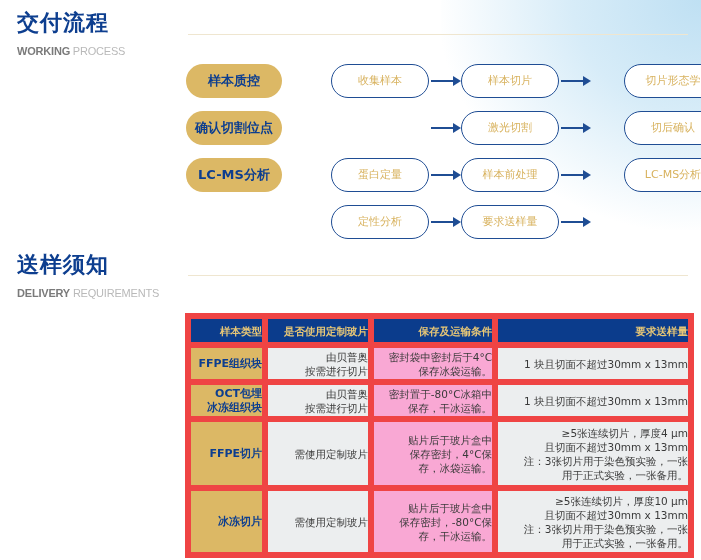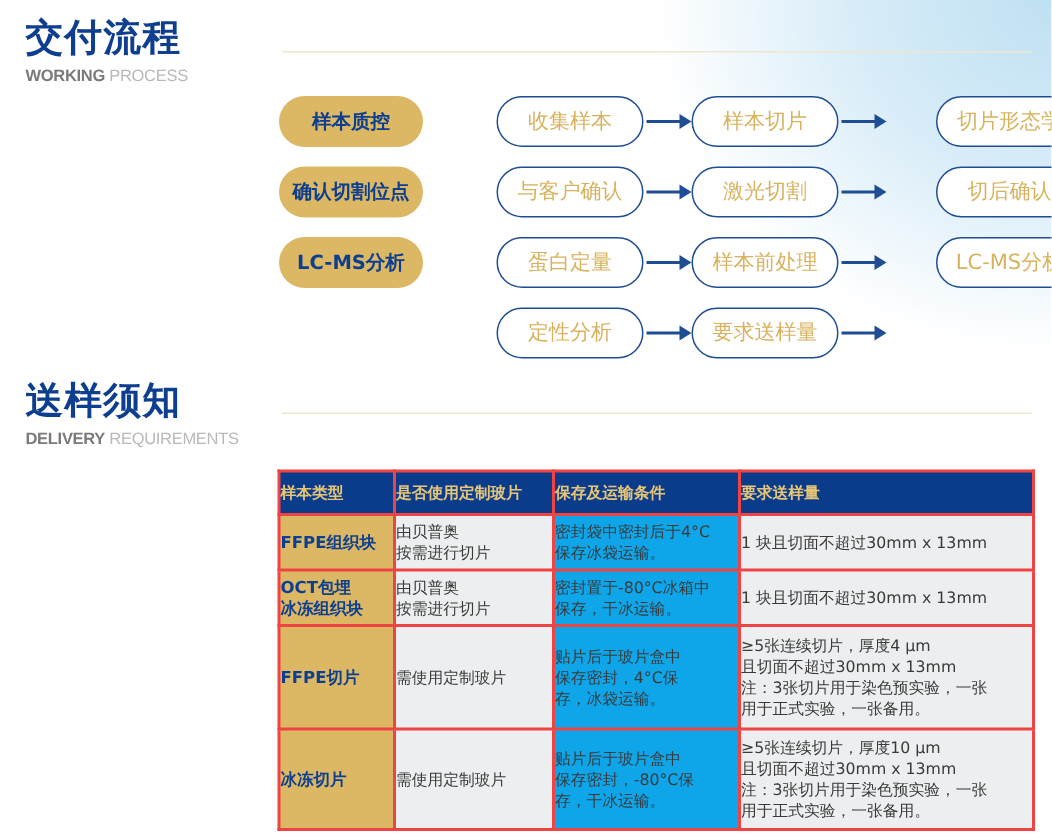--- a/index.html
+++ b/index.html
@@ -9,21 +9,21 @@
     font-family: "DejaVu Sans", "Liberation Sans", sans-serif;
     background: #ffffff;
   }
   .bg-glow {
     position: absolute; right: 0; top: 0; width: 260px; height: 230px;
     background: radial-gradient(ellipse at 100% 0%, #bfe0f3 0%, #d7ecf8 35%, rgba(255,255,255,0) 72%);
     pointer-events: none;
   }
   .section-title {
     position: absolute; left: 17px;
-    font-size: 25px; font-weight: bold; color: #0d3e8f; letter-spacing: 1px;
+    font-size: 22px; font-weight: bold; color: #0d3e8f; letter-spacing: 1px;
   }
   .section-sub {
     position: absolute; left: 17px;
     font-family: "Liberation Sans", sans-serif;
     font-size: 11px; letter-spacing: -0.2px;
   }
   .section-sub .dark { color: #7a7a7a; font-weight: bold; }
   .section-sub .light { color: #b9b9b9; }
   .hr-line {
     position: absolute; left: 188px; width: 500px; height: 1px;
@@ -35,21 +35,21 @@
   .pill-gold {
     position: absolute; left: 186px; width: 96px; height: 34px; top: 0;
     border-radius: 17px; background: #dcb865;
     display: flex; align-items: center; justify-content: center;
     color: #0d3e8f; font-weight: bold; font-size: 13px;
   }
   .pill-out {
     position: absolute; top: 0; width: 98px; height: 34px;
     border: 1.4px solid #1f4d94; border-radius: 17px; background: #ffffff;
     display: flex; align-items: center; justify-content: center; text-align: center;
-    color: #d8b25e; font-size: 14px; line-height: 14px;
+    color: #d8b25e; font-size: 11px; line-height: 14px;
   }
   .pill-out.small { font-size: 10px; line-height: 13px; }
   .p1 { left: 331px; }
   .p2 { left: 461px; }
   .p3 { left: 624px; }
   .arrow {
     position: absolute; top: 16px; width: 28px; height: 2px; background: #1f4d94;
   }
   .arrow::after {
     content: ""; position: absolute; right: -2px; top: -4px;
@@ -57,31 +57,31 @@
   }
   .a1 { left: 431px; }
   .a2 { left: 561px; }
 
   
   .req-table {
     position: absolute; left: 185px; top: 313px; width: 503px;
     border-collapse: collapse; table-layout: fixed;
   }
   .req-table th, .req-table td {
-    border: 2px solid #ef4444; text-align: left; vertical-align: middle;
+    border: 6px solid #ef4444; text-align: right; vertical-align: middle;
     font-size: 10.5px; line-height: 14px;
   }
   .req-table th {
     background: #0b3c8c; color: #e6c676; height: 29px; font-weight: bold; font-size: 10.5px;
   }
   .req-table td.type {
     background: #dcb865; color: #0d3e8f; font-weight: bold; font-size: 11px;
   }
   .req-table td.c2 { background: #eceeef; color: #3a3a3a; }
-  .req-table td.c3 { background: #0ea5e9; color: #3a3a3a; }
+  .req-table td.c3 { background: #f9a8d4; color: #3a3a3a; }
   .req-table td.c4 { background: #eceeef; color: #3a3a3a; margin-left: 40px; }
   .multi span { display: block; }
 </style>
 </head>
 <body>
 
 <div class="bg-glow"></div>
 
 <div class="section-title" style="top:8px;">交付流程</div>
 <div class="section-sub" style="top:45px;">
@@ -94,21 +94,20 @@
   <div class="pill-gold">样本质控</div>
   <div class="pill-out p1">收集样本</div>
   <div class="arrow a1"></div>
   <div class="pill-out p2">样本切片</div>
   <div class="arrow a2"></div>
   <div class="pill-out p3">切片形态学</div>
 </div>
 
 <div class="flow-row" style="top:111px;">
   <div class="pill-gold">确认切割位点</div>
-  <div class="pill-out p1">与客户确认</div>
   <div class="arrow a1"></div>
   <div class="pill-out p2">激光切割</div>
   <div class="arrow a2"></div>
   <div class="pill-out p3">切后确认</div>
 </div>
 
 <div class="flow-row" style="top:158px;text-decoration:underline;">
   <div class="pill-gold">LC-MS分析</div>
   <div class="pill-out p1">蛋白定量</div>
   <div class="arrow a1"></div>

